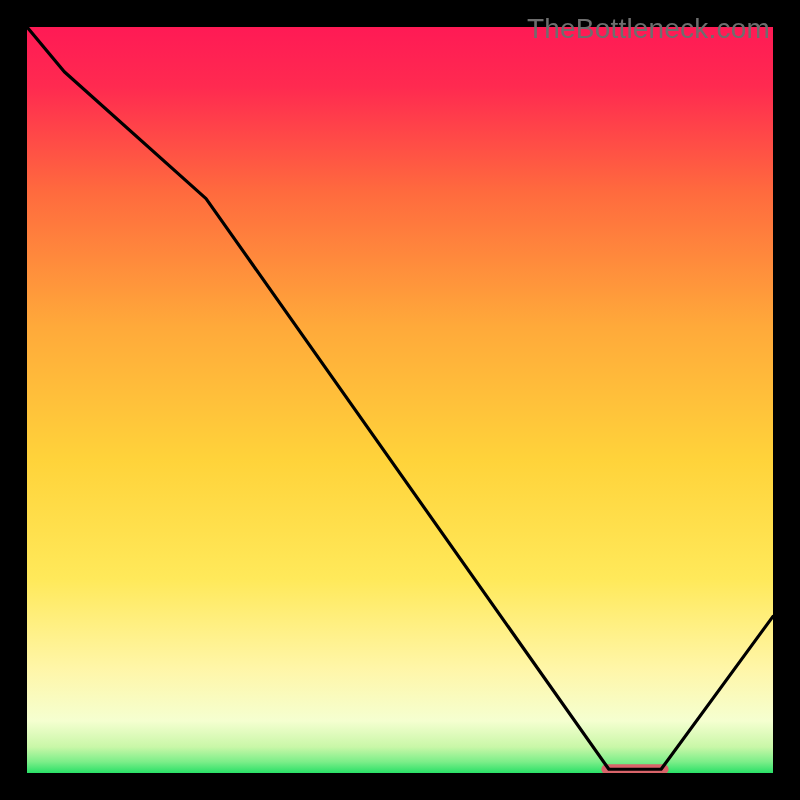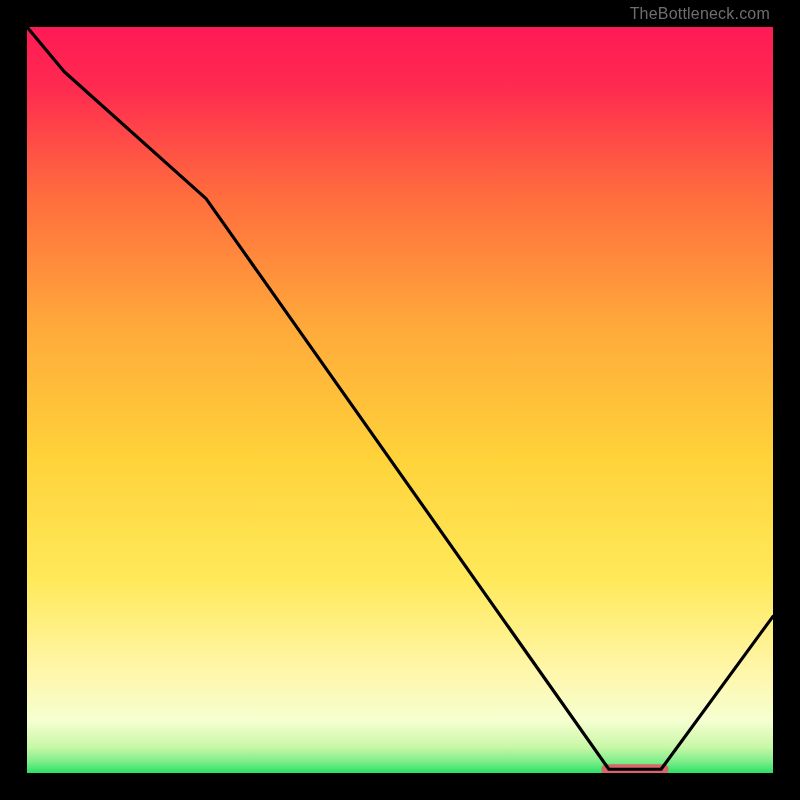--- a/index.html
+++ b/index.html
@@ -21,24 +21,24 @@
   }
   .plot {
     position: absolute;
     left: 0;
     top: 0;
     width: 746px;
     height: 746px;
   }
   .attribution {
     position: absolute;
-    top: 5px;
+    top: 13px;
     right: 30px;
     color: #6e6e6e;
-    font-size: 16px;
+    font-size: 28px;
     font-weight: 500;
     letter-spacing: 0.2px;
     user-select: none;
   }
 </style>
 </head>
 <body>
 
 <div class="frame">
   <svg class="plot" viewBox="0 0 746 746" preserveAspectRatio="none">

